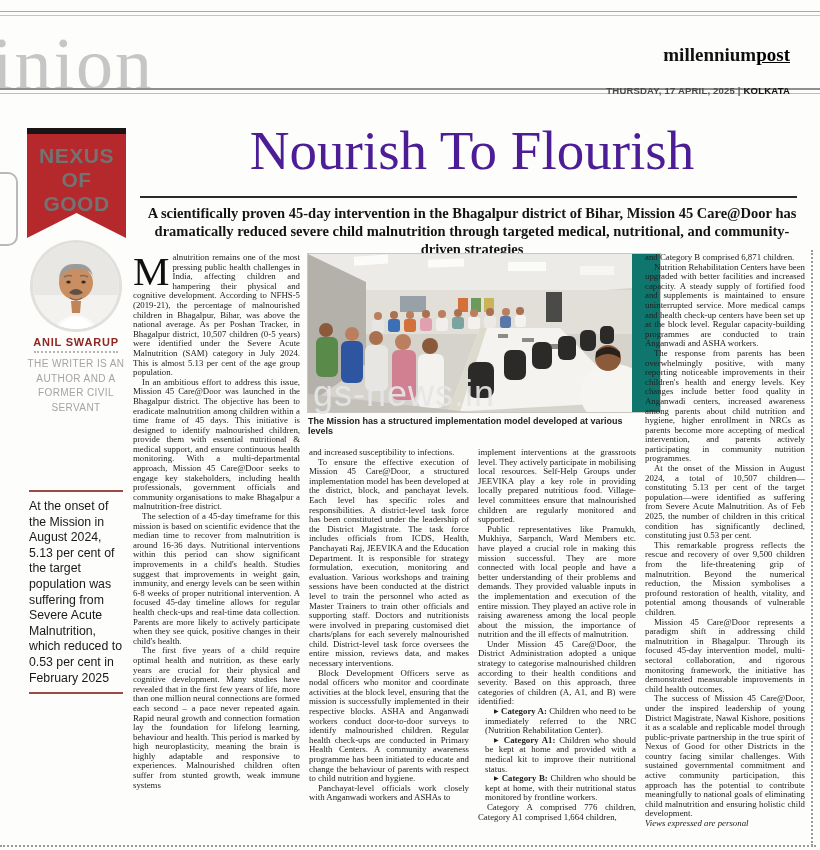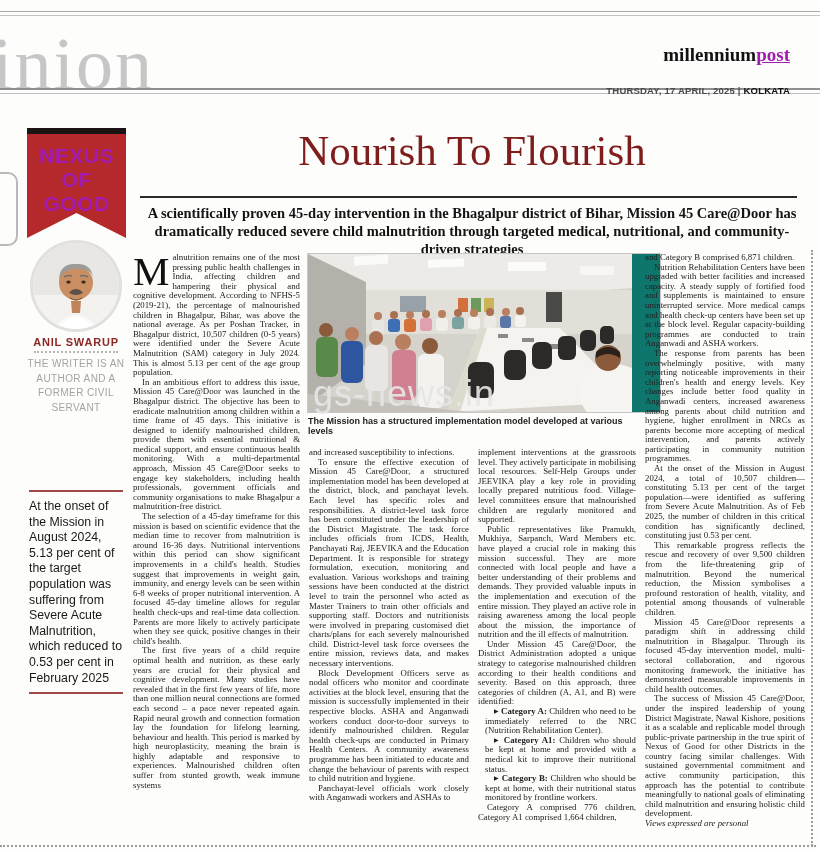--- a/index.html
+++ b/index.html
@@ -8,35 +8,35 @@
   .abs{position:absolute;}
 
   
   #section-ghost{left:-8px;top:22px;font-size:74px;color:#c6c6c6;letter-spacing:2px;font-family:"Liberation Serif",serif;}
   .ruleA{left:0;top:11px;width:820px;height:1px;background:#a9a9a9;}
   .ruleB{left:0;top:15px;width:820px;height:1px;background:#c4c4c4;}
   .ruleC{left:0;top:88px;width:820px;height:2px;background:#8f8f8f;}
   .ruleD{left:0;top:93px;width:820px;height:1px;background:#bdbdbd;}
   #masthead{right:30px;top:44px;text-align:right;width:400px;}
   #paper-name{font-family:"Liberation Serif",serif;font-weight:bold;font-size:19px;color:#121212;}
-  #paper-name .suffix{color:#a21caf;text-decoration:underline;}
+  #paper-name .suffix{color:#000000;text-decoration:underline;}
   #dateline{font-family:"Liberation Sans",sans-serif;font-size:9.5px;color:#4a4a4a;font-weight:bold;margin-top:19px;letter-spacing:.2px;}
   #dateline .city{color:#101010;}
   #edge-curve{left:-14px;top:172px;width:28px;height:70px;border:2px solid #b9b9b9;border-radius:10px;background:transparent;}
 
   
   #badge{left:27px;top:128px;width:99px;height:110px;}
   #badge .bar{position:absolute;left:0;top:0;width:99px;height:6px;background:#1c1414;}
   #badge .ribbon{position:absolute;left:0;top:6px;width:99px;height:104px;background:#b5282c;
      clip-path:polygon(0 0,100% 0,100% 100%,50% 76%,0 100%);}
-  #badge .txt{position:absolute;left:0;top:16px;width:99px;text-align:center;color:#a21caf;
+  #badge .txt{position:absolute;left:0;top:16px;width:99px;text-align:center;color:#737373;
      font-family:"Liberation Sans",sans-serif;font-weight:bold;font-size:21px;line-height:24px;letter-spacing:.5px;}
 
   
-  #headline{left:138px;top:120px;width:668px;text-align:center;font-size:43px;line-height:62px;color:#7f1d1d;}
+  #headline{left:138px;top:120px;width:668px;text-align:center;font-size:55px;line-height:62px;color:#4c1d95;}
   #headline-rule{left:140px;top:196px;width:657px;height:2px;background:#2a2a2a;}
   #standfirst{left:138px;top:204px;width:668px;text-align:center;font-weight:bold;
      font-size:14.5px;line-height:18px;color:#141414;}
 
   
   #avatar-wrap{left:33px;top:243px;width:86px;height:86px;border-radius:50%;overflow:hidden;
      box-shadow:0 0 0 3px #e2e0dc;}
   #author-name{left:8px;top:336px;width:136px;text-align:center;font-family:"Liberation Sans",sans-serif;
      font-weight:bold;font-size:11px;color:#8d2724;letter-spacing:.8px;}
   #author-dots{left:34px;top:351px;width:84px;border-top:2px dotted #b9b5b1;}

